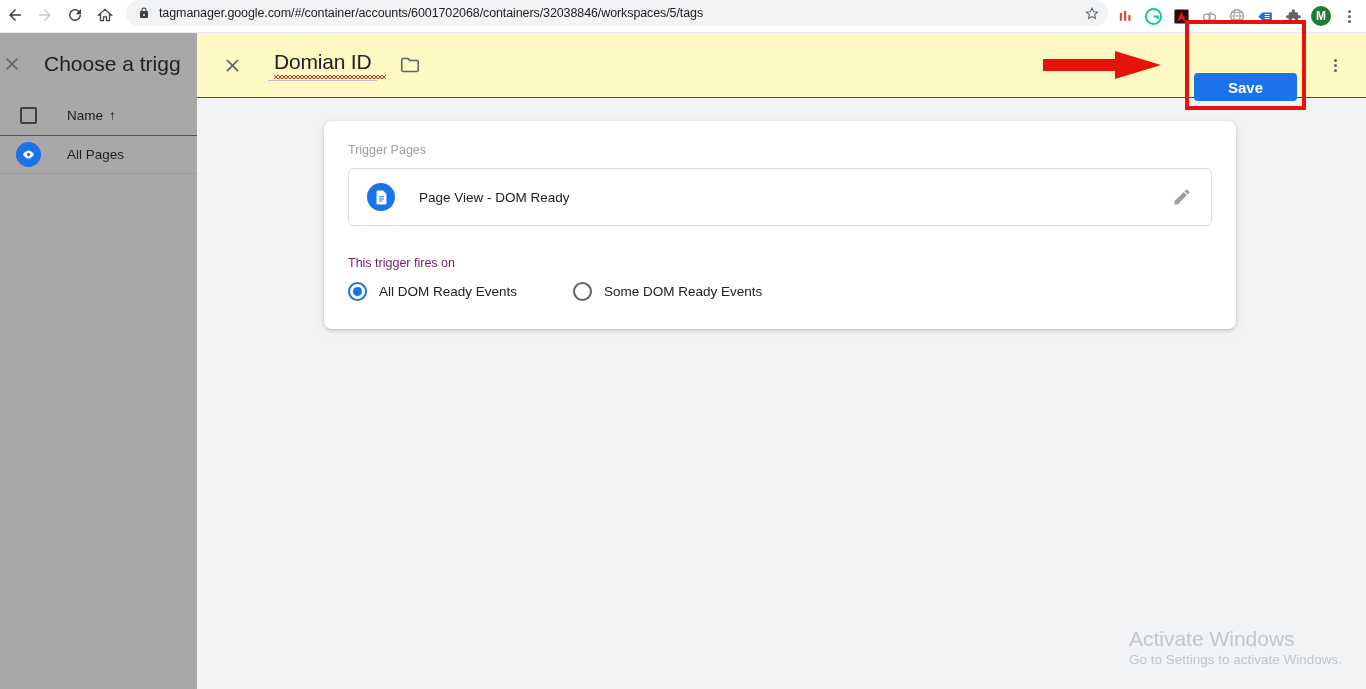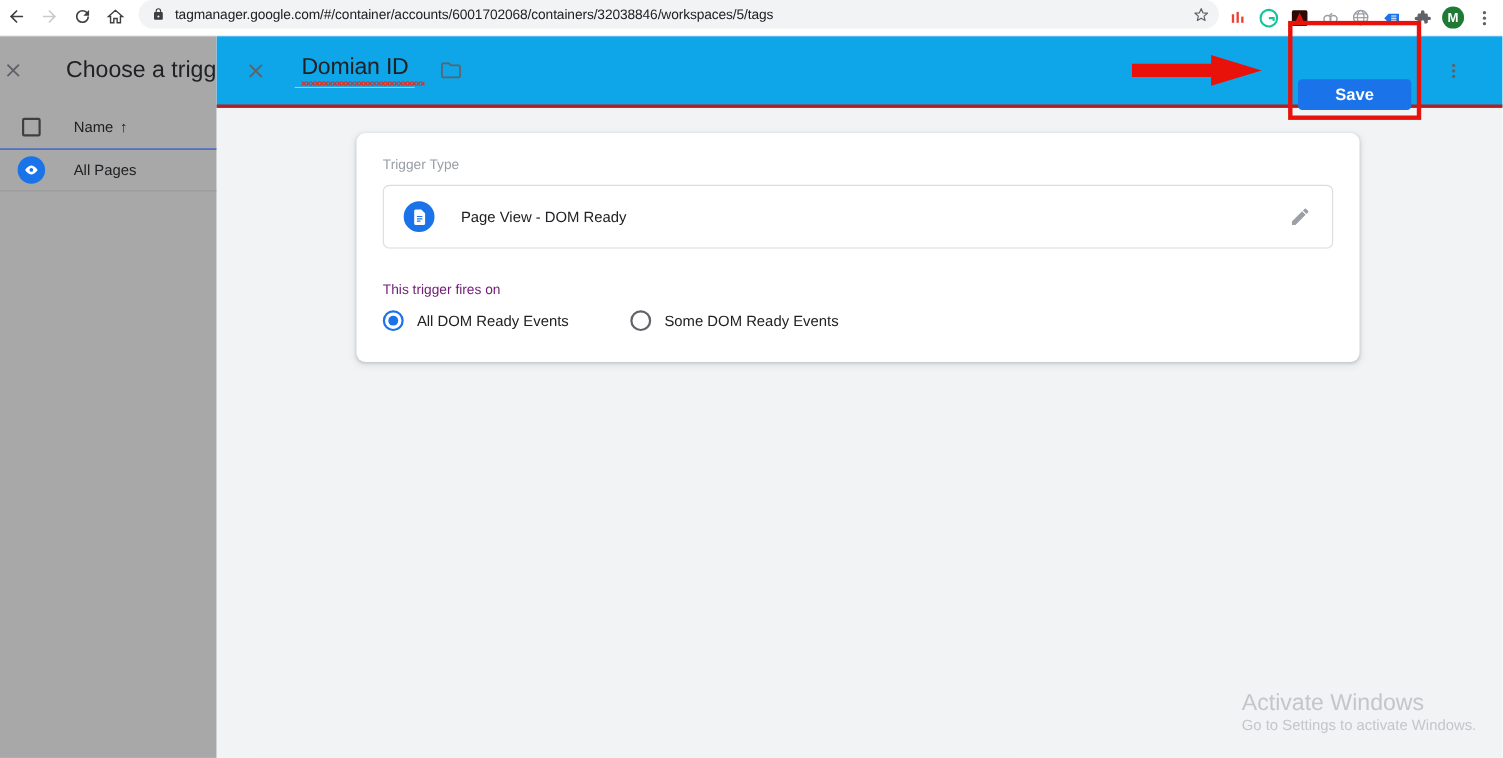--- a/index.html
+++ b/index.html
@@ -59,21 +59,21 @@
   .kebab-dots i { width: 3px; height: 3px; border-radius: 50%; background: #5f6368; display: block; }
 
   
   .sidebar {
     position: absolute; top: 33px; left: 0;
     width: 197px; height: 656px;
     background: #a8a8a8;
   }
   .sidebar-head {
     height: 62px; display: flex; align-items: center;
-    gap: 36px;
+    gap: 20px;
   }
   .sb-close { width: 24px; height: 24px; display: flex; align-items: center; justify-content: center; flex: none; }
   .sb-title {
     font-size: 21px; color: #202124;
     white-space: nowrap; overflow: hidden;
   }
   .sb-colhead {
     height: 41px; display: flex; align-items: center;
     padding-left: 20px; gap: 30px;
     border-bottom: 1px solid #1d4ed8;
@@ -95,24 +95,24 @@
   }
   .sb-rowname { font-size: 13.5px; color: #202124; }
 
   
   .main-panel {
     position: absolute; top: 33px; left: 197px;
     width: 1169px; height: 656px;
     background: #f1f3f4;
   }
   .panel-topbar {
-    height: 65px; background: #0ea5e9;
+    height: 65px; background: #fef9c3;
     display: flex; align-items: center;
-    padding: 0 28px 0 22px;
-    border-bottom: 3px solid #b91c1c;
+    padding: 0 14px 0 22px;
+    border-bottom: 1px solid #b91c1c;
   }
   .tb-close { width: 26px; height: 26px; display: flex; align-items: center; justify-content: center; flex: none; }
   .title-wrap {
     margin-left: 23px;
     display: flex; align-items: center; gap: 20px;
   }
   .title-field {
     position: relative;
     border-bottom: 1px solid #bdc1c6;
     padding: 0 6px 6px 6px;
@@ -373,21 +373,21 @@
               <i></i>
               <i></i>
               <i></i>
             </span>
         </div>
       </div>
     </div>
 
     <div class="card">
       <div class="card-body">
-        <div class="field-label">Trigger Type</div>
+        <div class="field-label">Trigger Pages</div>
 
         <div class="trigger-box">
           <div class="trigger-icon">
             <svg width="17" height="17" viewBox="0 0 24 24">
               <path d="M14 2H7a2 2 0 00-2 2v16a2 2 0 002 2h10a2 2 0 002-2V7z" fill="#fff"></path>
               <path d="M8.5 11h7M8.5 14h7M8.5 17h4.5" stroke="#1a73e8" stroke-width="1.5"></path>
             </svg>
           </div>
           <div class="trigger-name">Page View - DOM Ready</div>
           <div class="pencil-btn">

